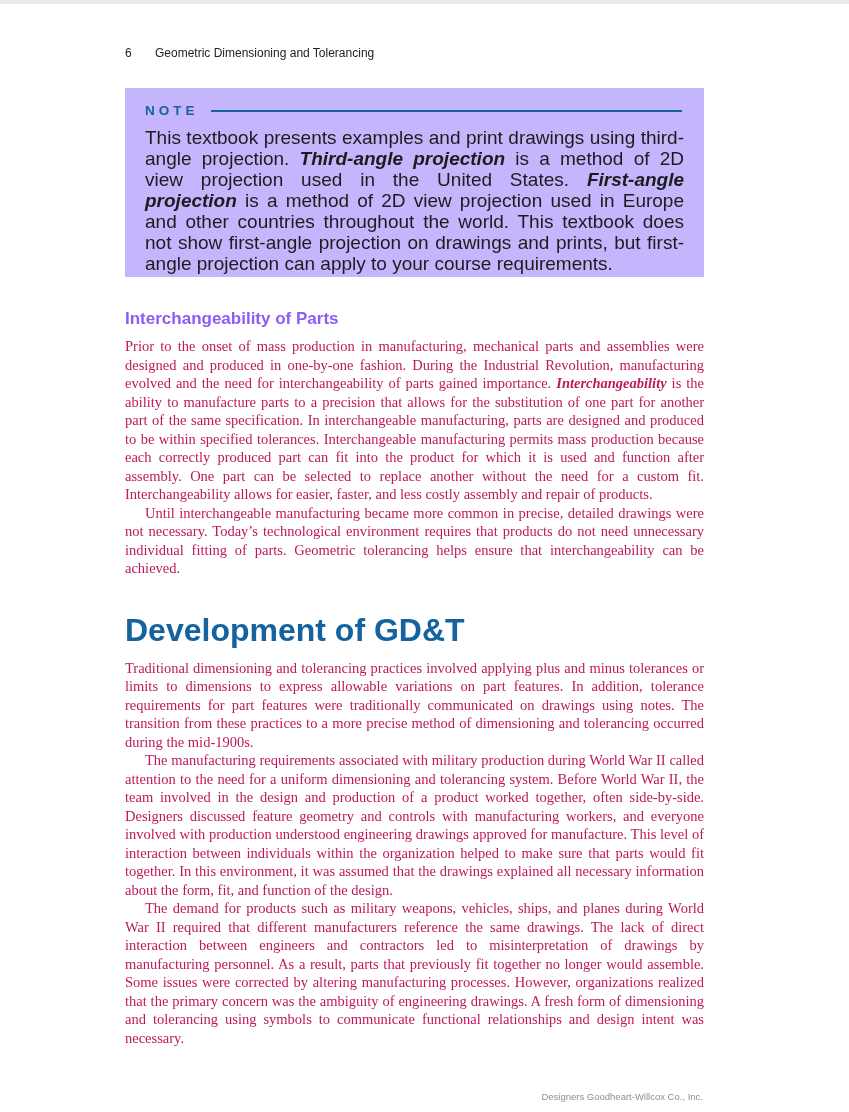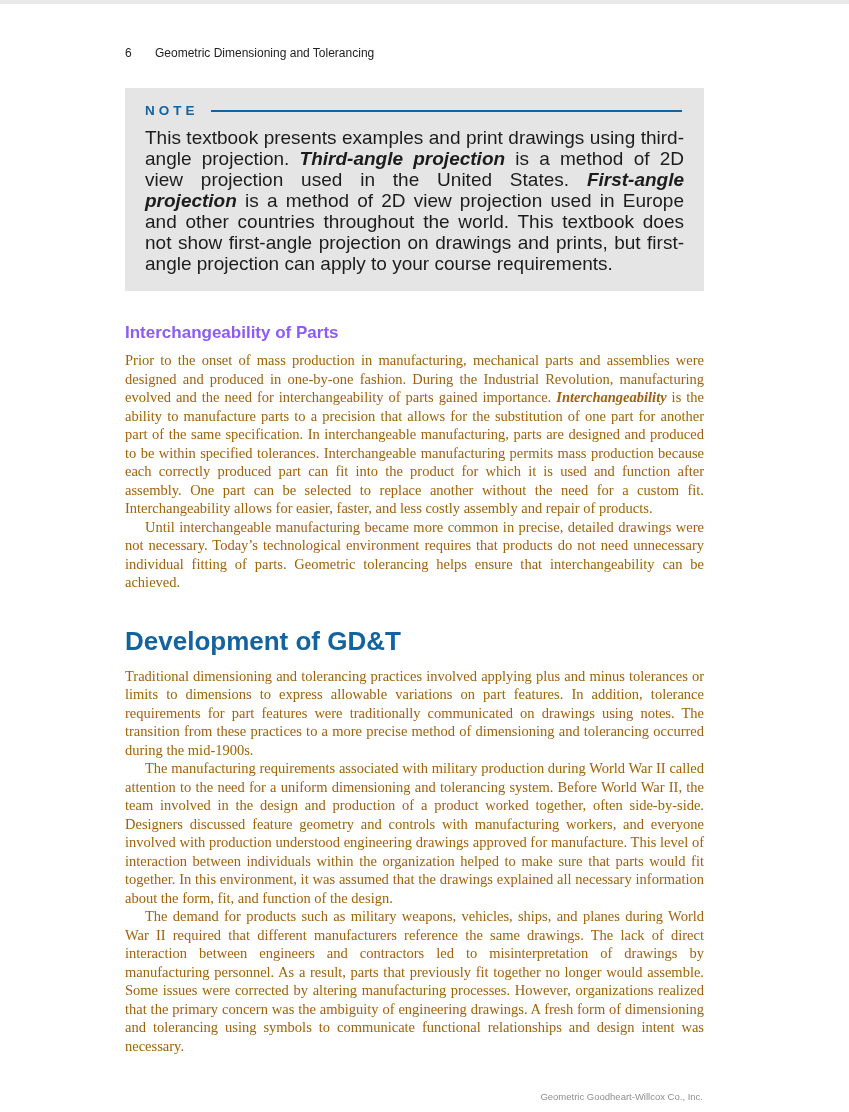--- a/index.html
+++ b/index.html
@@ -23,22 +23,22 @@
   .running-head {
     font-size: 12px;
     color: #222222;
     margin-bottom: 28px;
     font-family: "Liberation Sans", sans-serif;
   }
   .running-head .pg-num { display: inline-block; min-width: 30px; }
 
   
   .note-box {
-    background: #e5e5e5;
-    padding: 15px 20px 17px 20px;
+    background: #c4b5fd;
+    padding: 15px 20px 3px 20px;
     margin-bottom: 32px;
   }
   .note-head {
     display: flex;
     align-items: center;
     margin-bottom: 9px;
   }
   .note-label {
     color: #14639f;
     font-weight: bold;
@@ -66,31 +66,31 @@
   .h2 {
     color: #8b5cf6;
     font-family: "Liberation Sans", sans-serif;
     font-size: 17px;
     font-weight: bold;
     margin: 28px 0 8px 0;
   }
   .h1 {
     color: #14639f;
     font-family: "Liberation Sans", sans-serif;
-    font-size: 26px;
+    font-size: 32px;
     font-weight: bold;
     margin: 34px 0 10px 0;
   }
 
   
   .body-para {
     font-family: "Liberation Serif", "DejaVu Serif", serif;
     font-size: 14.5px;
     line-height: 18.5px;
-    color: #a16207;
+    color: #be185d;
     text-align: justify;
   }
   .body-para.indent { text-indent: 20px; }
 
   
   .copyright {
     position: absolute;
     right: 146px;
     bottom: 14px;
     font-size: 9.5px;
@@ -124,14 +124,14 @@
 
     <section>
       <h1 class="h1">Development of GD&amp;T</h1>
       <p class="body-para">Traditional dimensioning and tolerancing practices involved applying plus and minus tolerances or limits to dimensions to express allowable variations on part features. In addition, tolerance requirements for part features were traditionally communicated on drawings using notes. The transition from these practices to a more precise method of dimensioning and tolerancing occurred during the mid-1900s.</p>
       <p class="body-para indent">The manufacturing requirements associated with military production during World War II called attention to the need for a uniform dimensioning and tolerancing system. Before World War II, the team involved in the design and production of a product worked together, often side-by-side. Designers discussed feature geometry and controls with manufacturing workers, and everyone involved with production understood engineering drawings approved for manufacture. This level of interaction between individuals within the organization helped to make sure that parts would fit together. In this environment, it was assumed that the drawings explained all necessary information about the form, fit, and function of the design.</p>
       <p class="body-para indent">The demand for products such as military weapons, vehicles, ships, and planes during World War II required that different manufacturers reference the same drawings. The lack of direct interaction between engineers and contractors led to misinterpretation of drawings by manufacturing personnel. As a result, parts that previously fit together no longer would assemble. Some issues were corrected by altering manufacturing processes. However, organizations realized that the primary concern was the ambiguity of engineering drawings. A fresh form of dimensioning and tolerancing using symbols to communicate functional relationships and design intent was necessary.</p>
     </section>
 
   </div>
 
-  <footer class="copyright">Geometric Goodheart-Willcox Co., Inc.</footer>
+  <footer class="copyright">Designers Goodheart-Willcox Co., Inc.</footer>
 </div>
 
 </body></html>

